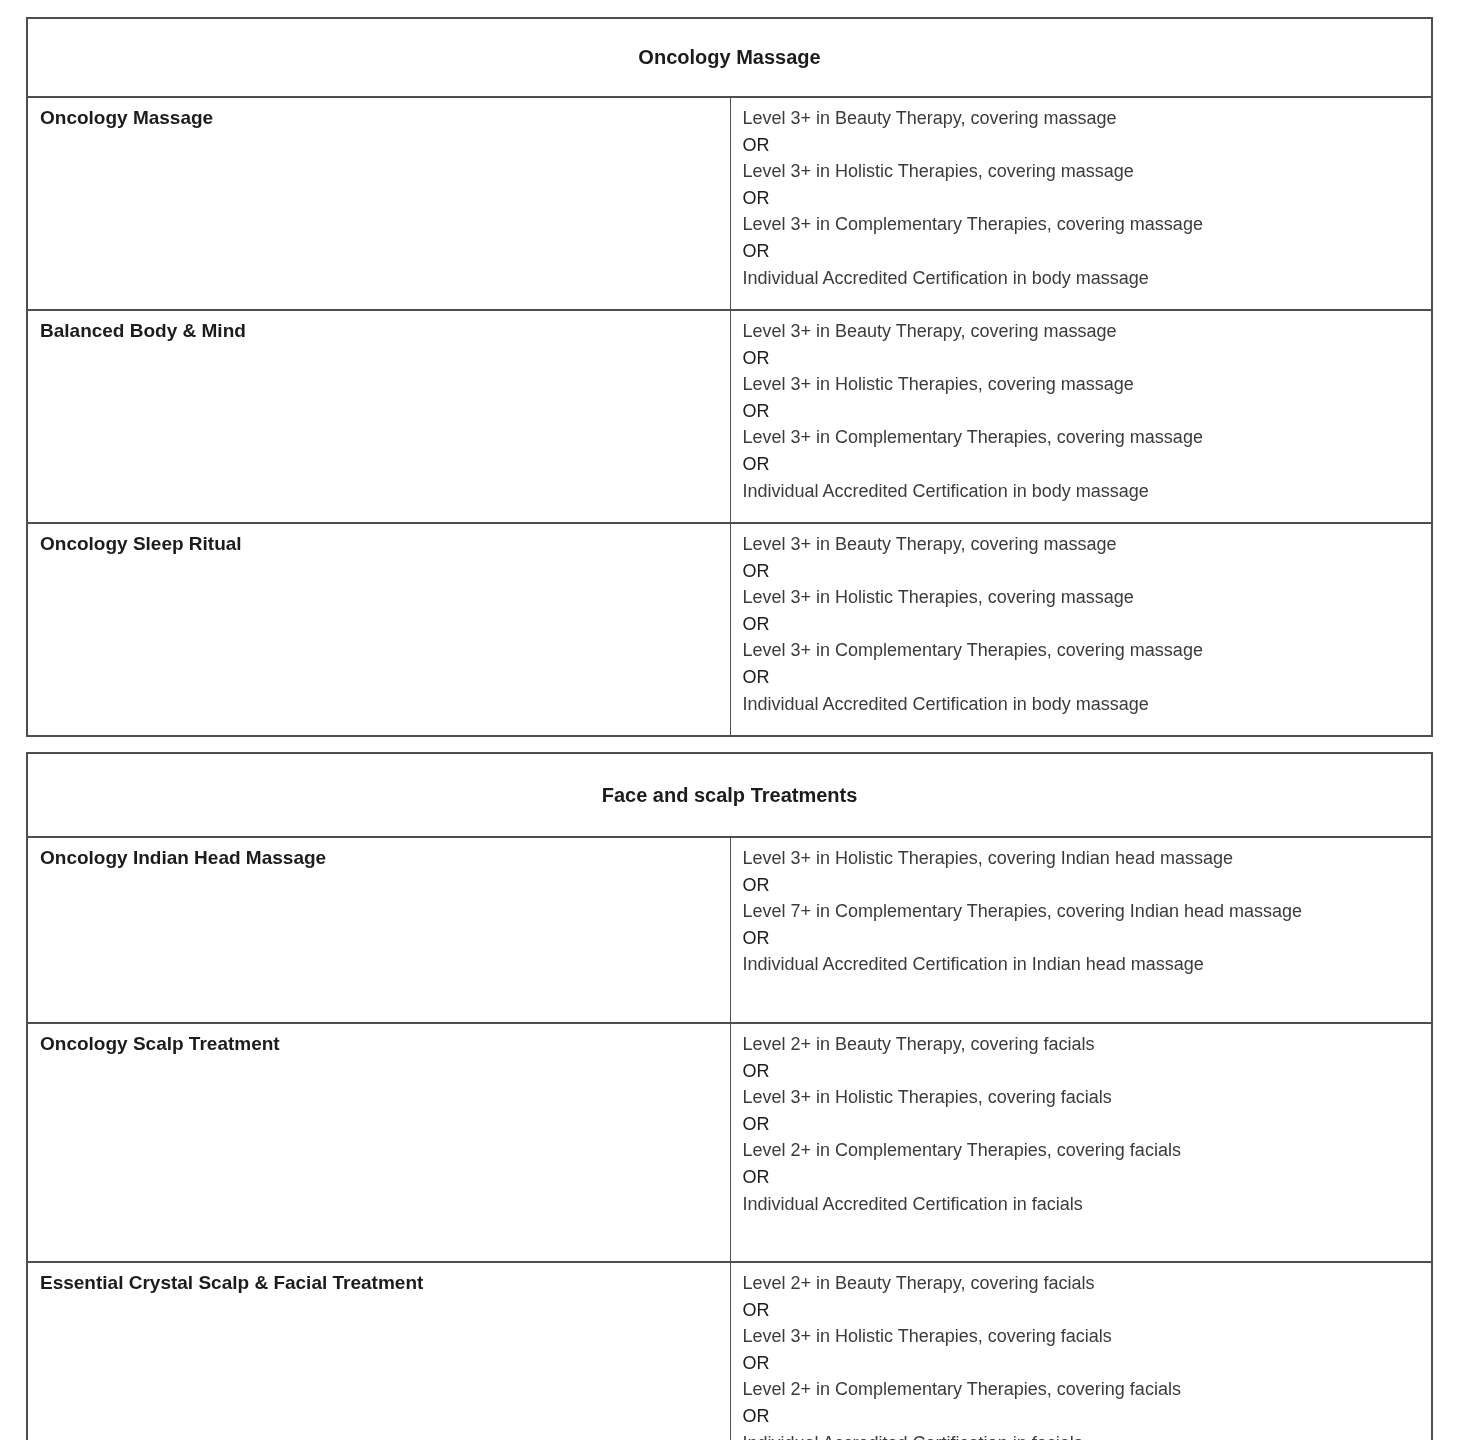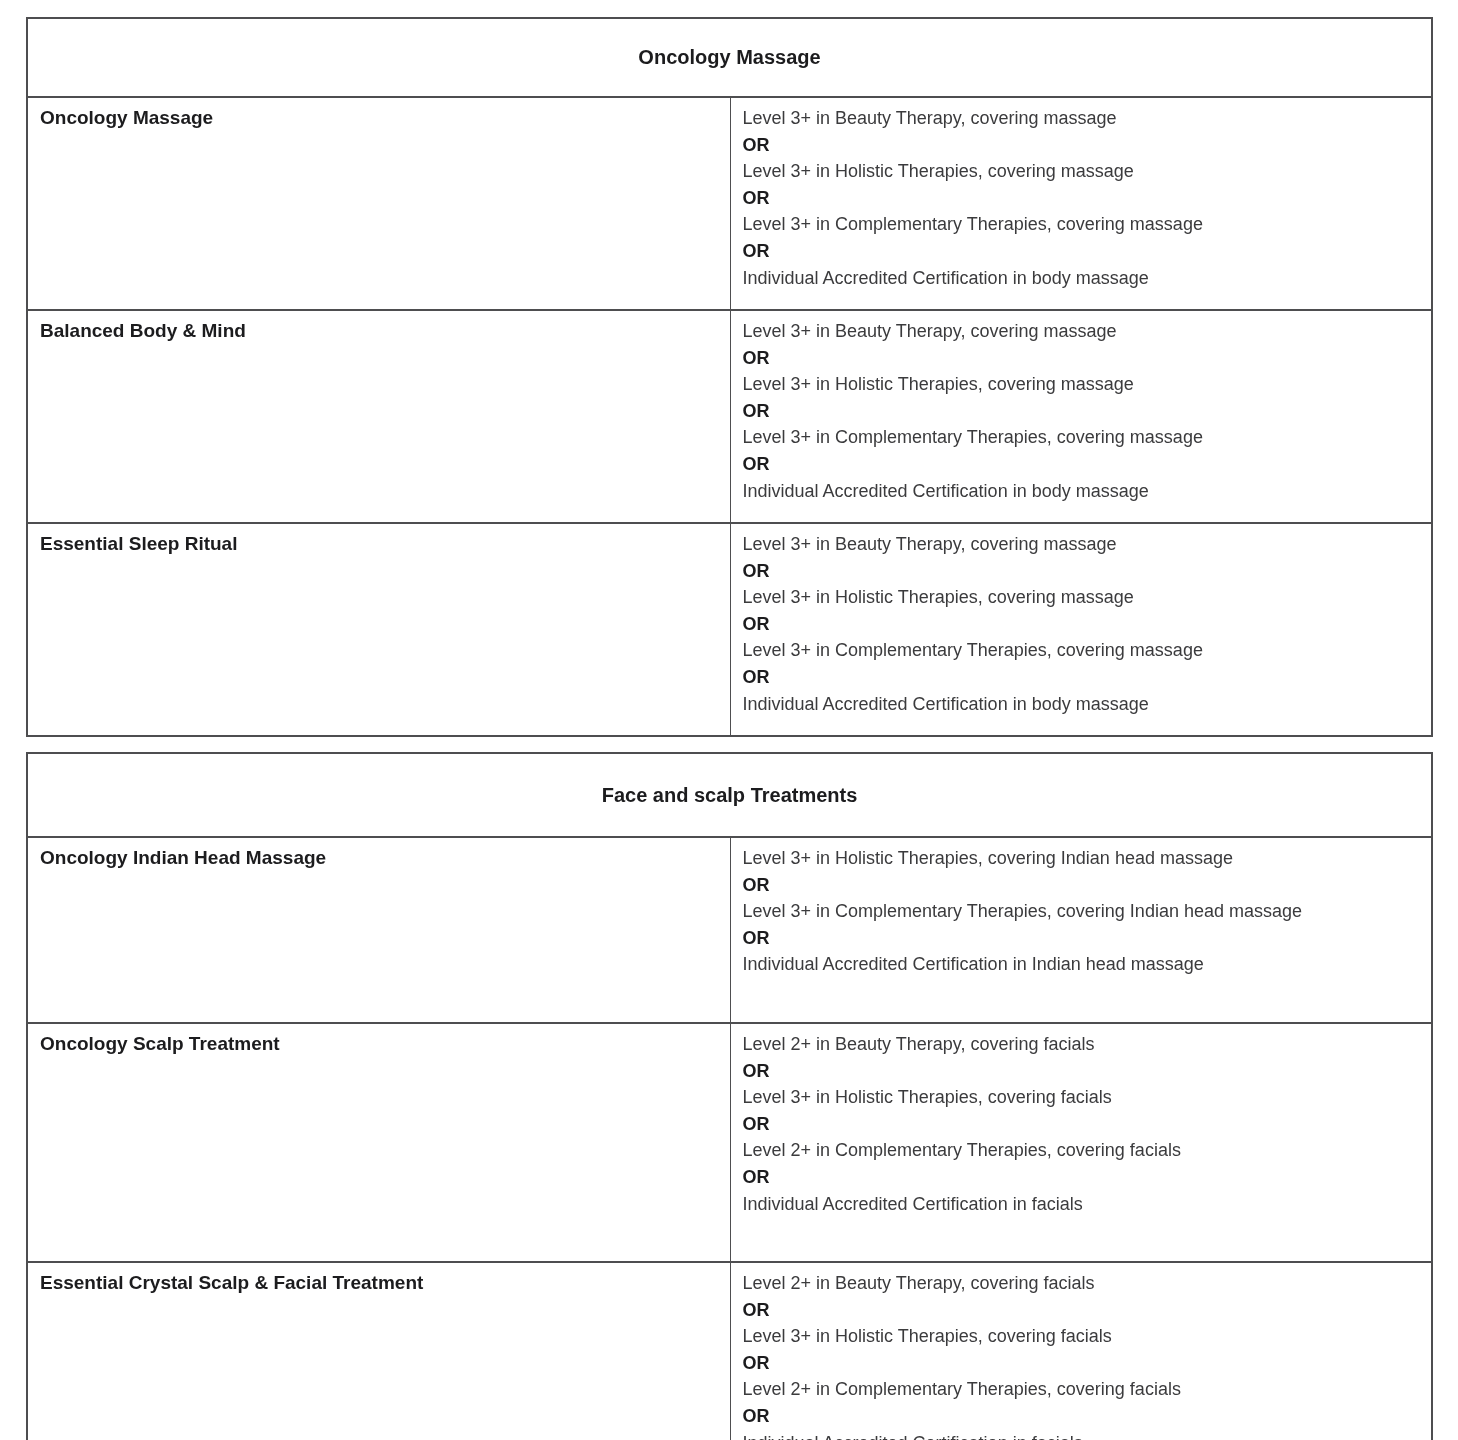--- a/index.html
+++ b/index.html
@@ -50,21 +50,21 @@
     font-weight: bold;
     color: #1c1c1e;
     line-height: 26px;
   }
   .req-line {
     font-size: 18px;
     color: #3b3b3d;
     line-height: 26.6px;
   }
   .req-line.or {
-    font-weight: bold;
+    font-weight: normal;
     color: #1c1c1e;
   }
   #table-1 .data-row { height: 213px; }
   #table-2 .data-row-1 { height: 186px; }
   #table-2 .data-row-2 { height: 239px; }
   #table-2 .data-row-3 { height: 215px; }
 </style>
 </head>
 <body>
 
@@ -104,21 +104,21 @@
           <div class="req-line or">OR</div>
           <div class="req-line">Level 3+ in Holistic Therapies, covering massage</div>
           <div class="req-line or">OR</div>
           <div class="req-line">Level 3+ in Complementary Therapies, covering massage</div>
           <div class="req-line or">OR</div>
           <div class="req-line">Individual Accredited Certification in body massage</div>
         </td>
       </tr>
       <tr class="data-row">
         <td class="treatment-cell">
-          <div class="treatment">Essential Sleep Ritual</div>
+          <div class="treatment">Oncology Sleep Ritual</div>
         </td>
         <td class="req-cell">
           <div class="req-line">Level 3+ in Beauty Therapy, covering massage</div>
           <div class="req-line or">OR</div>
           <div class="req-line">Level 3+ in Holistic Therapies, covering massage</div>
           <div class="req-line or">OR</div>
           <div class="req-line">Level 3+ in Complementary Therapies, covering massage</div>
           <div class="req-line or">OR</div>
           <div class="req-line">Individual Accredited Certification in body massage</div>
         </td>
@@ -137,21 +137,21 @@
       </tr>
     </thead>
     <tbody>
       <tr class="data-row-1">
         <td class="treatment-cell">
           <div class="treatment">Oncology Indian Head Massage</div>
         </td>
         <td class="req-cell">
           <div class="req-line">Level 3+ in Holistic Therapies, covering Indian head massage</div>
           <div class="req-line or">OR</div>
-          <div class="req-line">Level 3+ in Complementary Therapies, covering Indian head massage</div>
+          <div class="req-line">Level 7+ in Complementary Therapies, covering Indian head massage</div>
           <div class="req-line or">OR</div>
           <div class="req-line">Individual Accredited Certification in Indian head massage</div>
         </td>
       </tr>
       <tr class="data-row-2">
         <td class="treatment-cell">
           <div class="treatment">Oncology Scalp Treatment</div>
         </td>
         <td class="req-cell">
           <div class="req-line">Level 2+ in Beauty Therapy, covering facials</div>

